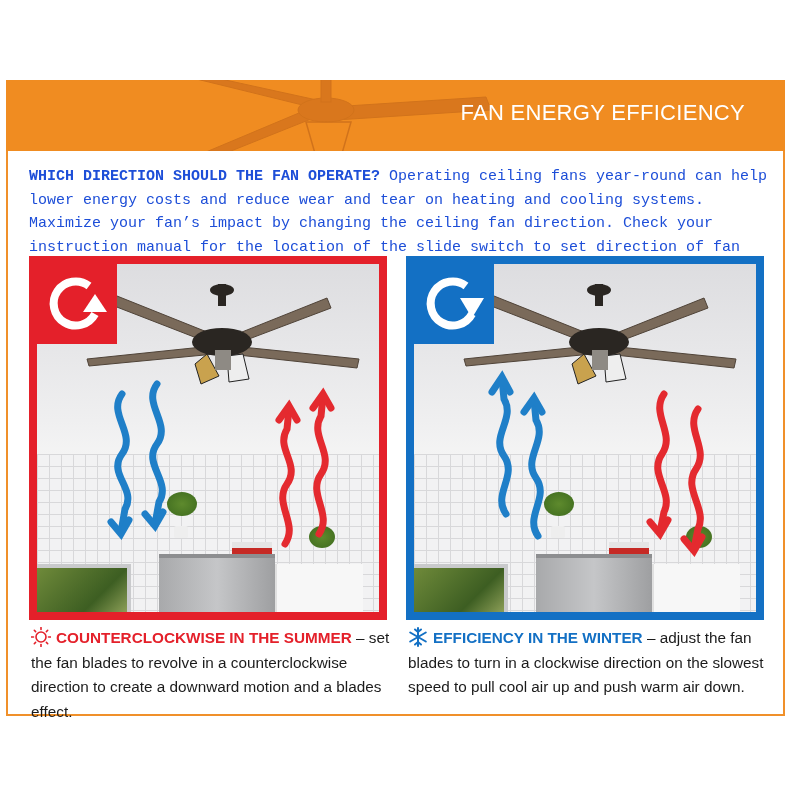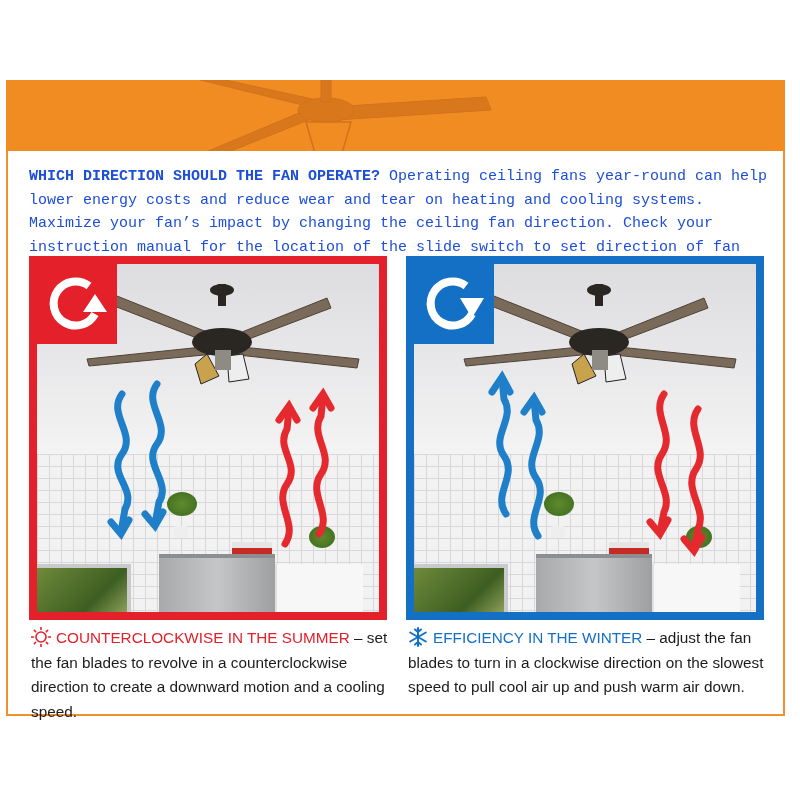--- a/index.html
+++ b/index.html
@@ -25,41 +25,42 @@
   .pot { position:absolute; width:14px; height:12px; background:#eee; border-radius:2px; }
   .books { position:absolute; left:195px; top:278px; width:40px; height:12px; background:linear-gradient(#e5e5e5 50%, #c62a25 50%); }
   .icon-box { position:absolute; left:0; top:0; width:80px; height:80px; }
   .panel.red .icon-box { background:#e4202a; }
   .panel.blue .icon-box { background:#1370c4; }
   .fan { position:absolute; left:40px; top:20px; width:290px; height:110px; }
   .arrows { position:absolute; left:0; top:0; width:342px; height:348px; }
   .caption { position:absolute; top:626px; font-size:15.3px; line-height:24.5px; color:#1b1b1b; }
   .caption.left { left:31px; width:360px; }
   .caption.right { left:408px; width:370px; }
-  .caption .lead { font-weight:normal;margin-top:14px; }
+  .caption .lead { font-weight:bold;margin-top:14px; }
   .caption.left .lead { color:#e4202a; }
   .caption.right .lead { color:#1370c4; }
   .cap-icon { display:inline-block; vertical-align:-4px; margin-right:5px; }
 </style>
 </head>
 <body>
 
 <div class="frame"></div>
 
 <div class="header">
   <svg class="header-fan" viewBox="0 0 340 100">
     <g fill="#c8671a" stroke="#b85e16" stroke-width="1">
       <polygon points="10,5 170,40 175,50 20,12"></polygon>
       <polygon points="175,45 330,35 335,48 180,58"></polygon>
       <polygon points="160,55 60,95 50,90 150,48"></polygon>
       <ellipse cx="170" cy="48" rx="28" ry="12"></ellipse>
       <rect x="165" y="0" width="10" height="40"></rect>
       <path d="M150 60 L160 95 L185 95 L195 60 Z" fill="none" stroke-width="1.5"></path>
     </g>
   </svg>
+  <div class="header-title">FAN ENERGY EFFICIENCY</div>
 </div>
 
 <p class="intro" style="margin:0;">
   <b>WHICH DIRECTION SHOULD THE FAN OPERATE?</b><span> Operating ceiling fans year-round can help lower energy costs and reduce wear and tear on heating and cooling systems. Maximize your fan’s impact by changing the ceiling fan direction. Check your instruction manual for the location of the slide switch to set direction of fan blade rotation.</span>
 </p>
 
 <div class="panel red">
   <div class="scene">
     <div class="tile-wall"></div>
     <div class="window"></div>
@@ -155,21 +156,21 @@
     <g stroke="#e4202a" stroke-width="1.6" stroke-linecap="round">
       <line x1="10" y1="0.5" x2="10" y2="2.5"></line>
         <line x1="10" y1="17.5" x2="10" y2="19.5"></line>
       <line x1="0.5" y1="10" x2="2.5" y2="10"></line>
         <line x1="17.5" y1="10" x2="19.5" y2="10"></line>
       <line x1="3.3" y1="3.3" x2="4.6" y2="4.6"></line>
         <line x1="15.4" y1="15.4" x2="16.7" y2="16.7"></line>
       <line x1="3.3" y1="16.7" x2="4.6" y2="15.4"></line>
         <line x1="15.4" y1="4.6" x2="16.7" y2="3.3"></line>
     </g>
-  </svg><span class="lead">COUNTERCLOCKWISE IN THE SUMMER</span><span> – set the fan blades to revolve in a counterclockwise direction to create a downward motion and a cooling speed.</span>
+  </svg><span class="lead">COUNTERCLOCKWISE IN THE SUMMER</span><span> – set the fan blades to revolve in a counterclockwise direction to create a downward motion and a blades effect.</span>
 </p>
 
 <p class="caption right" style="margin:0;">
   <svg class="cap-icon" width="20" height="20" viewBox="0 0 20 20">
     <g stroke="#1370c4" stroke-width="2" stroke-linecap="round">
       <line x1="10" y1="1" x2="10" y2="19"></line>
       <line x1="2.2" y1="5.5" x2="17.8" y2="14.5"></line>
       <line x1="2.2" y1="14.5" x2="17.8" y2="5.5"></line>
       <polyline points="7,2.5 10,5 13,2.5" fill="none"></polyline>
       <polyline points="7,17.5 10,15 13,17.5" fill="none"></polyline>

